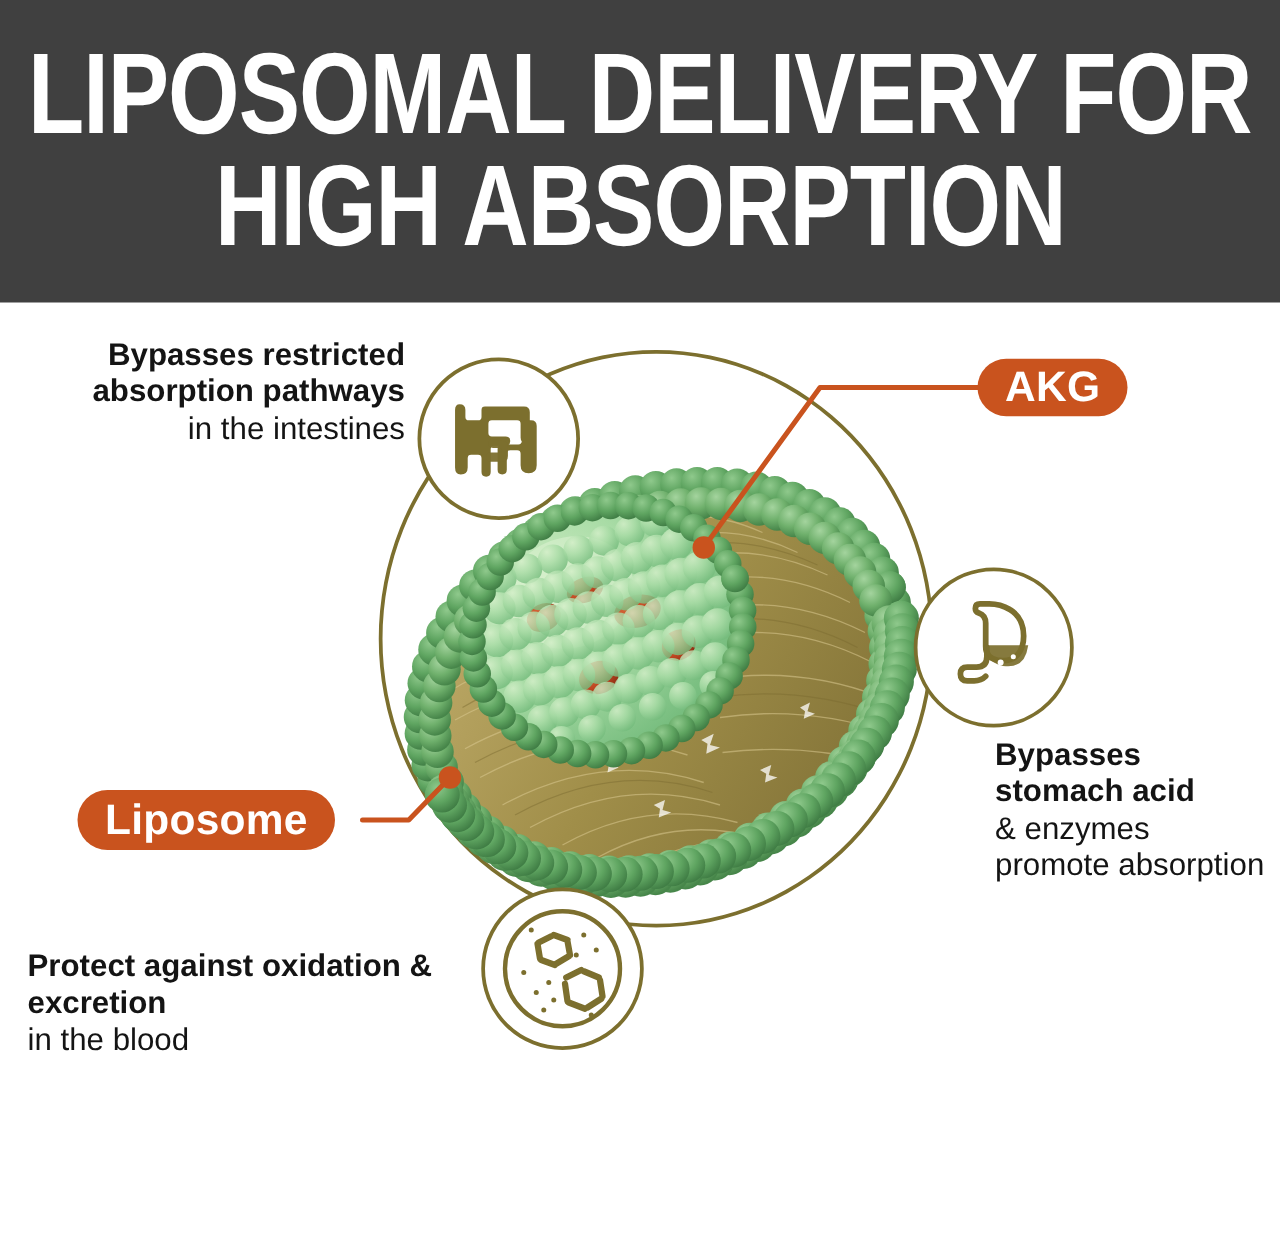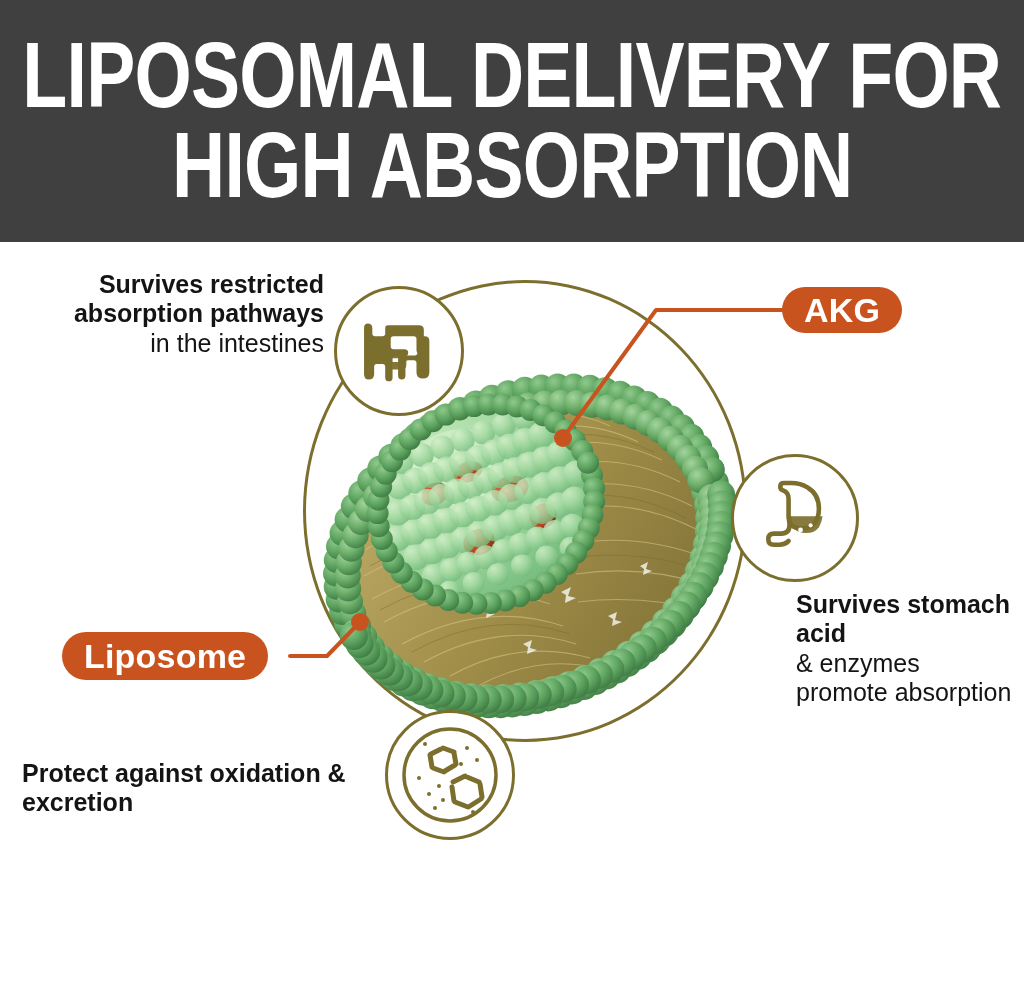--- a/index.html
+++ b/index.html
@@ -646,29 +646,30 @@
     </svg>
 
     <div class="badge" id="badge-akg">
       <span>AKG</span>
     </div>
     <div class="badge" id="badge-liposome">
       <span>Liposome</span>
     </div>
 
     <div class="txt-block" id="txt-intestines">
-      <span class="bold">Survives restricted absorption pathways</span>
+      <span class="bold">Bypasses restricted absorption pathways</span>
       <span class="reg">in the intestines</span>
     </div>
 
     <div class="txt-block" id="txt-stomach">
-      <span class="bold">Survives stomach acid</span>
+      <span class="bold">Bypasses stomach acid</span>
       <span class="reg">&amp; enzymes promote absorption</span>
     </div>
 
     <div class="txt-block" id="txt-blood">
       <span class="bold">Protect against oxidation &amp; excretion</span>
+      <span class="reg">in the blood</span>
     </div>
 
   </div>
 
 
 </div>
 
 </body></html>

